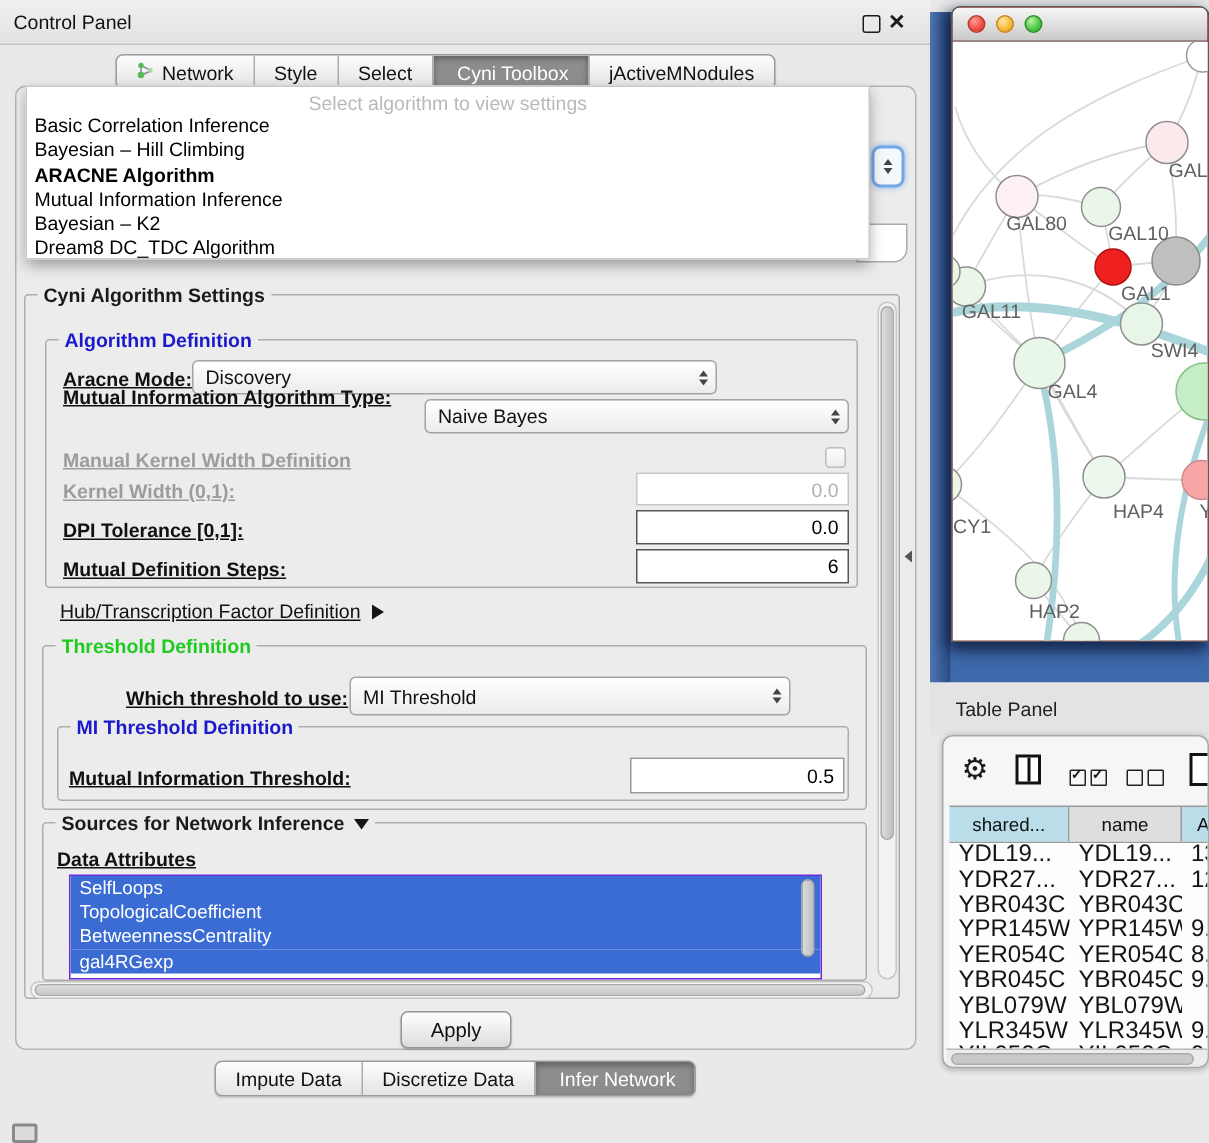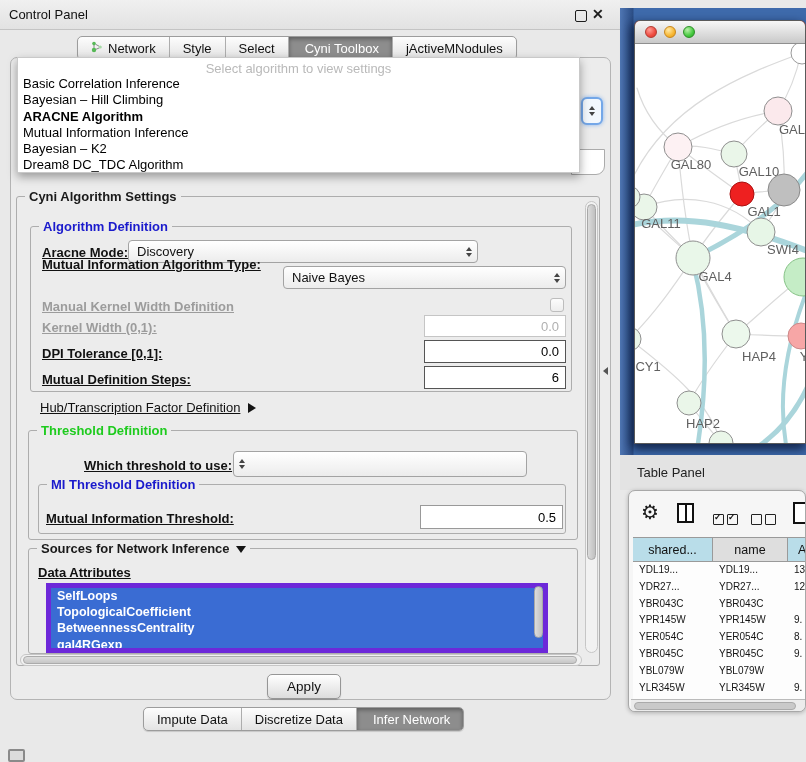--- a/index.html
+++ b/index.html
@@ -52,36 +52,36 @@
     display:flex;align-items:center;justify-content:flex-end;}
   .field.strong{border:1.5px solid #555;}
   .field.norm{border:1px solid #999;}
   .field.dis{border:1px solid #c5c5c5;color:#b0b0b0;}
 
   .cbx{position:absolute;width:14px;height:14px;border:1.5px solid #bdbdbd;border-radius:3px;background:linear-gradient(#fcfcfc,#ededed);box-sizing:border-box;}
 
   .tri-right{display:inline-block;width:0;height:0;border-top:5.5px solid transparent;border-bottom:5.5px solid transparent;border-left:8px solid #141414;margin-left:8px;position:relative;top:1px;}
   .tri-down{display:inline-block;width:0;height:0;border-left:5.5px solid transparent;border-right:5.5px solid transparent;border-top:7px solid #141414;margin-left:6px;position:relative;top:0px;}
 
-  .listbox{position:absolute;background:#fff;border:5px solid #6d28d9;overflow:hidden;box-sizing:border-box;font-weight:bold;}
+  .listbox{position:absolute;background:#fff;border:1px solid #6d28d9;overflow:hidden;box-sizing:border-box;}
   .attr-item{height:16.2px;line-height:16.2px;font-size:12.5px;padding-left:6px;color:#fff;background:#3a6cd3;white-space:nowrap;}
 
   .vscroll{position:absolute;width:13px;background:#f2f2f2;border:1px solid #c6c6c6;border-radius:7px;box-sizing:border-box;}
   .vthumb{position:absolute;left:1px;width:9px;background:linear-gradient(90deg,#dcdcdc,#c0c0c0);border:1px solid #a8a8a8;border-radius:6px;box-sizing:border-box;}
   .hscroll{position:absolute;height:12px;background:#f2f2f2;border:1px solid #c6c6c6;border-radius:7px;box-sizing:border-box;}
   .hthumb{position:absolute;top:1px;height:8px;background:linear-gradient(#dedede,#c6c6c6);border:1px solid #ababab;border-radius:5px;box-sizing:border-box;}
 
   .apply-btn{left:267px;top:674px;width:72px;height:23px;border:1px solid #969696;border-radius:5px;
     background:linear-gradient(#ffffff,#dcdcdc);font-size:13.5px;color:#111;display:flex;align-items:center;justify-content:center;box-shadow:0 1px 1px rgba(0,0,0,.2);}
 
   .collapse-arrow{left:603px;top:367px;width:0;height:0;border-top:4px solid transparent;border-bottom:4px solid transparent;border-right:5px solid #555;}
 
   
   .desktop{left:620px;top:8px;width:186px;height:447px;background:linear-gradient(90deg,#4f76b3 0px,#2b4d85 13px,#3e6aab 14px);}
-  .net-window{left:634px;top:20px;width:172px;height:424px;border:1px solid #5a5a5a;border-radius:6px 6px 0 0;
+  .net-window{left:634px;top:4px;width:172px;height:424px;border:1px solid #5a5a5a;border-radius:6px 6px 0 0;
     box-shadow:-4px 3px 10px rgba(8,18,48,.55),0 6px 10px rgba(8,18,48,.5);background:#b91c1c;box-sizing:border-box;overflow:hidden;}
   .net-titlebar{height:22px;background:linear-gradient(#f7f7f7,#c9c9c9);border-bottom:1px solid #8f8f8f;display:flex;align-items:center;padding-left:10px;gap:7px;}
   .light{width:12px;height:12px;border-radius:50%;box-sizing:border-box;}
   .light.red{background:radial-gradient(circle at 35% 30%,#ff9d95,#ee4b40 60%,#d43a2f);border:1px solid #b23a31;}
   .light.yellow{background:radial-gradient(circle at 35% 30%,#ffe9a8,#f7b733 60%,#e09a1f);border:1px solid #c8861b;}
   .light.green{background:radial-gradient(circle at 35% 30%,#b9f0a8,#46c93f 60%,#2fa32a);border:1px solid #2c8f27;}
   .net-canvas{position:relative;width:172px;height:401px;background:#fff;overflow:hidden;}
 
   .tp-header{left:620px;top:455px;width:186px;height:35px;background:#e3e3e3;display:flex;align-items:center;padding-left:17px;font-size:13px;color:#222;box-sizing:border-box;}
   .tp-window{left:628px;top:490px;width:178px;height:222px;background:#f6f6f6;border:1px solid #a8a8a8;border-radius:7px;
@@ -93,21 +93,21 @@
   .mini-cb{display:inline-block;width:9px;height:9px;border:1.5px solid #222;border-radius:1px;margin-right:3px;position:relative;box-sizing:content-box;}
   .mini-cb.checked:after{content:"✓";position:absolute;left:0px;top:-3px;font-size:9px;font-weight:bold;color:#111;}
   .cb-group{position:absolute;top:20px;}
   .pageicon{position:absolute;left:164px;top:11px;width:18px;height:22px;border:2px solid #111;background:#fff;box-sizing:border-box;}
   .tp-headrow{position:relative;height:23px;display:grid;grid-template-columns:80px 75px 40px;border-top:1px solid #9a9a9a;border-bottom:1px solid #9a9a9a;margin-left:4px;}
   .th{font-size:12.5px;display:flex;align-items:center;justify-content:center;border-right:1px solid #9a9a9a;color:#111;overflow:hidden;white-space:nowrap;box-sizing:border-box;}
   .th.cyan{background:#b9dde9;} .th.gray{background:#dedede;}
   .th.left{justify-content:flex-start;padding-left:10px;}
   .tp-rows{position:relative;margin-left:4px;height:138px;overflow:hidden;background:#fdfdfd;}
   .trow{display:grid;grid-template-columns:80px 75px 40px;height:16.8px;}
-  .td{font-size:10px;color:#141414;line-height:16.8px;padding-left:6px;white-space:nowrap;overflow:hidden;}
+  .td{font-size:16px;color:#141414;line-height:16.8px;padding-left:6px;white-space:nowrap;overflow:hidden;}
   .tp-hscroll{position:absolute;left:2px;top:208px;width:174px;height:12px;background:#ececec;border-top:1px solid #bbb;}
   .tp-hthumb{position:absolute;left:3px;top:2px;width:162px;height:8px;background:#c9c9c9;border:1px solid #aaa;border-radius:5px;box-sizing:border-box;}
 
   .mini-icon{left:8px;top:749px;width:17px;height:13px;border:2px solid #8a8a8a;border-radius:2px;background:#dcdcdc;box-sizing:border-box;}
 </style>
 </head>
 <body>
 
 <div id="root">
 
@@ -185,20 +185,21 @@
 
   <div class="lbl plain" style="left:40px;top:400px;">
     <span>Hub/Transcription Factor Definition</span><span class="tri-right"></span>
   </div>
 
   <div class="group" style="left:28px;top:430px;width:550px;height:110px;">
     <span class="gtitle green">Threshold Definition</span>
   </div>
   <div class="lbl" style="left:84px;top:458px;">Which threshold to use:</div>
   <div class="combo" style="left:233px;top:451px;width:294px;height:26px;">
+    <span class="ctext">MI Threshold</span>
     <span class="spin">
         <i class="up"></i>
         <i class="dn"></i>
       </span>
   </div>
   <div class="group" style="left:38px;top:484px;width:528px;height:50px;">
     <span class="gtitle blue">MI Threshold Definition</span>
   </div>
   <div class="lbl" style="left:46px;top:511px;">Mutual Information Threshold:</div>
   <div class="field norm" style="left:420px;top:505px;width:143px;height:24px;">0.5</div>

